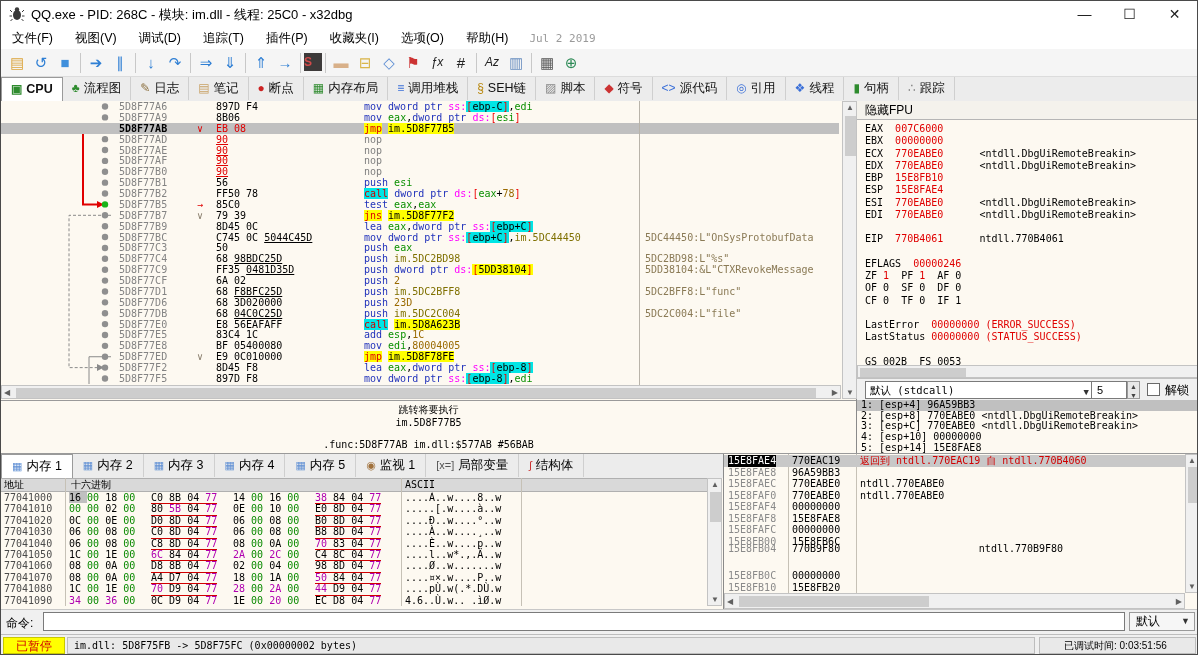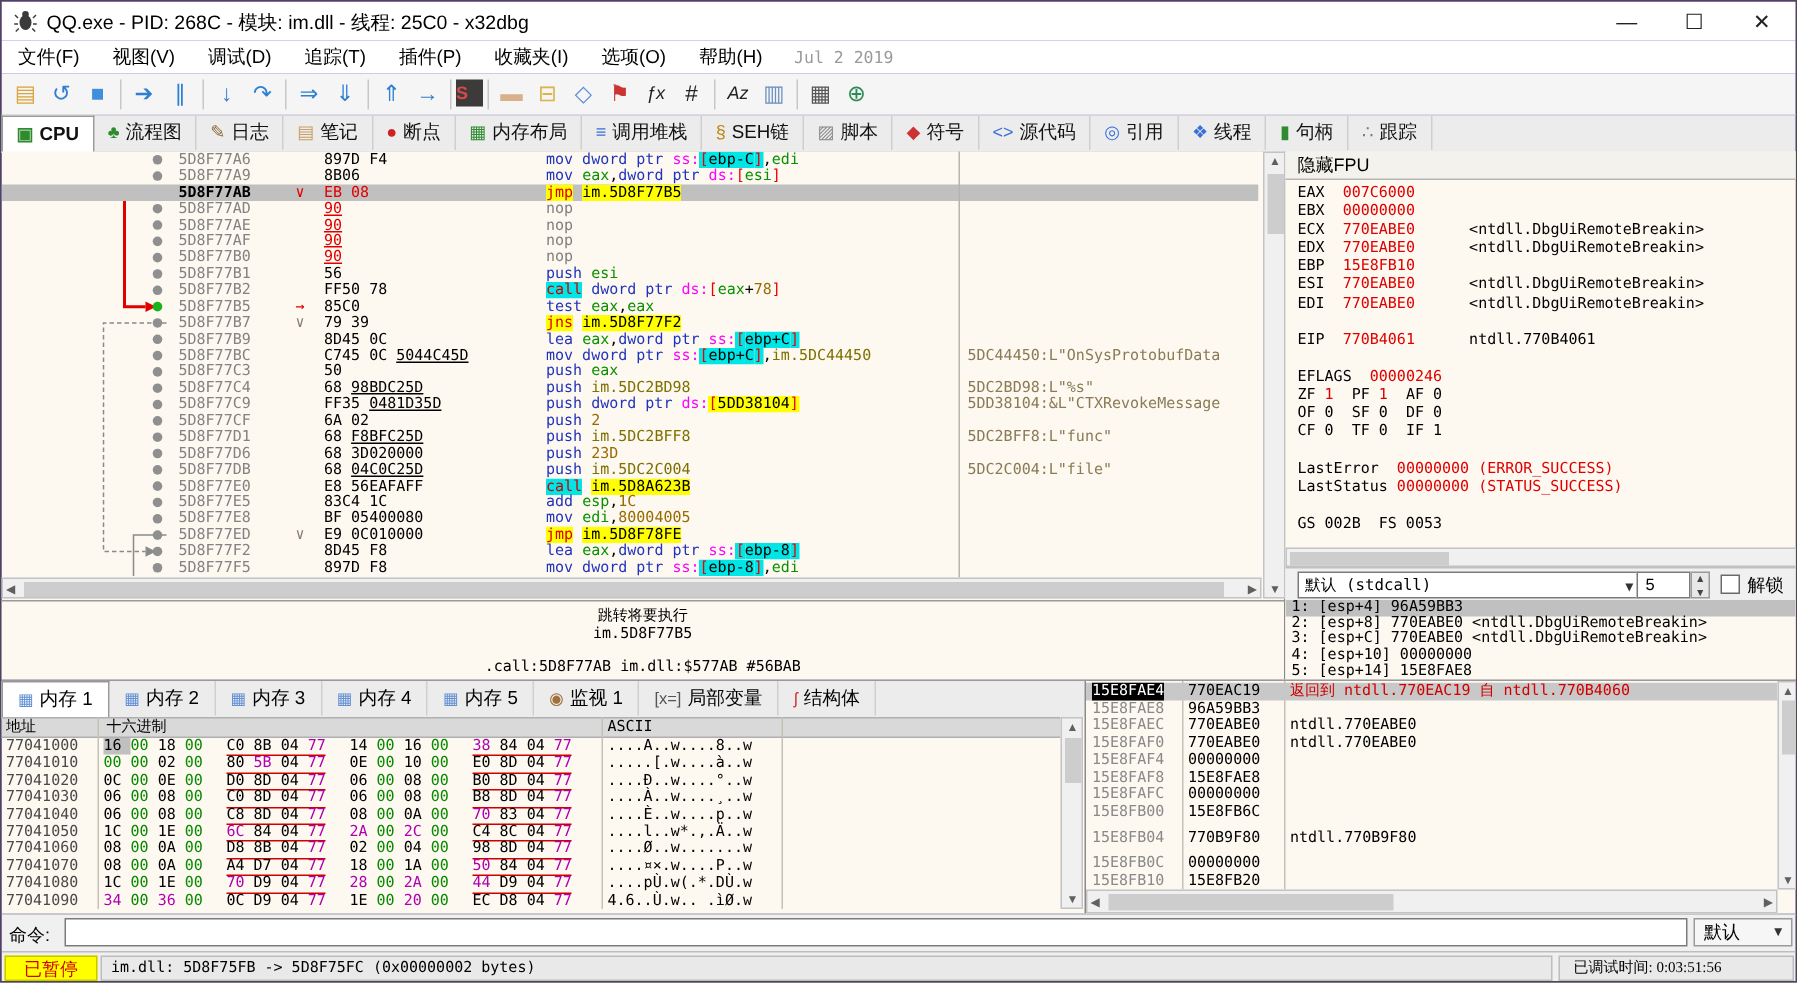--- a/index.html
+++ b/index.html
@@ -1,16 +1,16 @@
 <!DOCTYPE html>
 <html><head>
 <meta charset="utf-8">
 <style>
   html,body{margin:0;padding:0;background:#888;}
-  #win{position:relative;width:1198px;height:655px;background:#6d28d9;overflow:hidden;
+  #win{position:relative;width:1198px;height:655px;background:#4c1d95;overflow:hidden;
        font-family:"Liberation Sans",sans-serif;font-size:12px;color:#000;border:1px solid #4a4a4a;box-sizing:border-box;}
   .mono{font-family:"DejaVu Sans Mono",monospace;font-size:10px;text-align:center;}
   
   #titlebar{position:absolute;top:0;left:0;width:1198px;height:26px;background:#fff;}
   #title-text{position:absolute;left:30px;top:5px;font-size:13px;}
   .winctl{position:absolute;top:0;width:45px;height:26px;text-align:center;line-height:26px;font-size:14px;color:#222;}
   
   #menubar{position:absolute;top:26px;left:0;width:1198px;height:22px;background:#fff;}
   .menu-item{display:inline-block;padding:3px 11px;font-size:12.5px;}
   #menu-date{display:inline-block;padding:3px 10px;color:#9a9a9a;font-family:"DejaVu Sans Mono",monospace;font-size:11px;}
@@ -106,21 +106,21 @@
   
   #cmdbar{position:absolute;top:608px;left:0;width:1198px;height:25px;background:#f0f0f0;border-top:1px solid #c8c8c8;box-sizing:border-box;}
   #cmd-label{position:absolute;left:5px;top:5px;font-size:12px;}
   #cmd-input{position:absolute;left:42px;top:2px;width:1082px;height:19px;background:#fff;border:1px solid #7a7a7a;box-sizing:border-box;font-family:"DejaVu Sans Mono",monospace;font-size:11px;padding:0 3px;}
   #cmd-profile{position:absolute;left:1128px;top:2px;width:66px;height:19px;background:#f6f6f6;border:1px solid #9a9a9a;box-sizing:border-box;line-height:17px;padding-left:6px;font-size:12px;}
   #cmd-profile-arrow{position:absolute;right:4px;top:0;font-size:9px;color:#333;}
   
   #statusbar{position:absolute;top:633px;left:0;width:1198px;height:22px;background:#f0f0f0;border-top:1px solid #bdbdbd;box-sizing:border-box;}
   #status-state{position:absolute;left:2px;top:2px;width:62px;height:17px;background:#ffff00;color:#d00000;text-align:center;line-height:17px;font-size:12px;border:1px solid #c8c800;box-sizing:border-box;}
   #status-msg{position:absolute;left:66px;top:2px;width:968px;height:17px;background:#e9e9e9;border:1px solid #bdbdbd;box-sizing:border-box;line-height:15px;padding-left:6px;font-family:"DejaVu Sans Mono",monospace;font-size:10px;}
-  #status-time{position:absolute;left:1038px;top:2px;width:157px;height:17px;background:#e9e9e9;border:1px solid #bdbdbd;box-sizing:border-box;line-height:15px;padding-left:9px;font-family:Liberation Serif, serif;font-size:10px;}
+  #status-time{position:absolute;left:1038px;top:2px;width:157px;height:17px;background:#e9e9e9;border:1px solid #bdbdbd;box-sizing:border-box;line-height:15px;padding-left:24px;font-family:Liberation Sans, sans-serif;font-size:10px;}
 </style>
 </head>
 <body>
 
 <div id="win">
 
   <div id="titlebar">
     <svg width="16" height="16" style="position:absolute;left:8px;top:5px;">
       <ellipse cx="8" cy="9" rx="4" ry="5" fill="#3a3a3a"></ellipse>
         <circle cx="8" cy="3.5" r="2.2" fill="#3a3a3a"></circle>
@@ -210,31 +210,32 @@
       <div id="dz-vscroll" class="sb">
         <span class="sb-arrow" style="top:1px;left:3px;">▲</span>
         <div class="sb-thumb" style="left:2px;top:14px;width:11px;height:40px;"></div>
         <span class="sb-arrow" style="bottom:1px;left:3px;">▼</span>
       </div>
       <div id="dz-hscroll" class="sb">
         <span class="sb-arrow" style="left:2px;top:2px;">◀</span>
         <div class="sb-thumb" style="left:14px;top:2px;width:800px;height:10px;"></div>
         <span class="sb-arrow" style="right:2px;top:2px;">▶</span>
       </div>
-      <div id="dz-info" class="mono"><span>跳转将要执行</span><br><span>im.5D8F77B5</span><br><br><span>.call:5D8F77AB im.dll:$577AB #56BAB</span></div>
+      <div id="dz-info" class="mono"><span>跳转将要执行</span><br><span>im.5D8F77B5</span><br><br><span>.func:5D8F77AB im.dll:$577AB #56BAB</span></div>
     </div>
 
     <div id="regs">
       <div id="reg-header">隐藏FPU</div>
       <div id="reg-list">
           <div class="reg-row"><span>EAX  </span><span class="rv">007C6000</span></div>
           <div class="reg-row"><span>EBX  </span><span class="rv">00000000</span></div>
           <div class="reg-row"><span>ECX  </span><span class="rv">770EABE0      </span><span class="ra">&lt;ntdll.DbgUiRemoteBreakin&gt;</span></div>
           <div class="reg-row"><span>EDX  </span><span class="rv">770EABE0      </span><span class="ra">&lt;ntdll.DbgUiRemoteBreakin&gt;</span></div>
           <div class="reg-row"><span>EBP  </span><span class="rv">15E8FB10</span></div>
+          <div class="reg-row"><span>ESP  </span><span class="rv">15E8FAE4</span></div>
           <div class="reg-row"><span>ESI  </span><span class="rv">770EABE0      </span><span class="ra">&lt;ntdll.DbgUiRemoteBreakin&gt;</span></div>
           <div class="reg-row"><span>EDI  </span><span class="rv">770EABE0      </span><span class="ra">&lt;ntdll.DbgUiRemoteBreakin&gt;</span></div>
           <div class="reg-row">&nbsp;</div>
           <div class="reg-row"><span>EIP  </span><span class="rv">770B4061      </span><span class="ra">ntdll.770B4061</span></div>
           <div class="reg-row">&nbsp;</div>
           <div class="reg-row"><span>EFLAGS  </span><span class="rv">00000246</span></div>
           <div class="reg-row"><span>ZF </span><span class="rv">1</span><span>  PF </span><span class="rv">1</span><span>  AF </span><span>0</span></div>
           <div class="reg-row"><span>OF </span><span>0</span><span>  SF </span><span>0</span><span>  DF </span><span>0</span></div>
           <div class="reg-row"><span>CF </span><span>0</span><span>  TF </span><span>0</span><span>  IF </span><span>1</span></div>
           <div class="reg-row">&nbsp;</div>
@@ -301,21 +302,21 @@
       <div class="stk-sep2"></div>
       <div id="stack-rows">
           <div class="stk-row sel" style="top: 0px;"><span class="stk-addr selad">15E8FAE4</span><span class="stk-val">770EAC19</span><span class="stk-cmt red">返回到 ntdll.770EAC19 自 ntdll.770B4060</span></div>
           <div class="stk-row" style="top: 11.5px;"><span class="stk-addr">15E8FAE8</span><span class="stk-val">96A59BB3</span></div>
           <div class="stk-row" style="top: 23px;"><span class="stk-addr">15E8FAEC</span><span class="stk-val">770EABE0</span><span class="stk-cmt">ntdll.770EABE0</span></div>
           <div class="stk-row" style="top: 34.5px;"><span class="stk-addr">15E8FAF0</span><span class="stk-val">770EABE0</span><span class="stk-cmt">ntdll.770EABE0</span></div>
           <div class="stk-row" style="top: 46px;"><span class="stk-addr">15E8FAF4</span><span class="stk-val">00000000</span></div>
           <div class="stk-row" style="top: 57.5px;"><span class="stk-addr">15E8FAF8</span><span class="stk-val">15E8FAE8</span></div>
           <div class="stk-row" style="top: 69px;"><span class="stk-addr">15E8FAFC</span><span class="stk-val">00000000</span></div>
           <div class="stk-row" style="top: 80.5px;"><span class="stk-addr">15E8FB00</span><span class="stk-val">15E8FB6C</span></div>
-          <div class="stk-row" style="top: 98px;"><span class="stk-addr">15E8FB04</span><span class="stk-val">770B9F80</span><span class="stk-cmt">ntdll.770B9F80</span></div>
+          <div class="stk-row" style="top: 88px; text-align: center;"><span class="stk-addr">15E8FB04</span><span class="stk-val">770B9F80</span><span class="stk-cmt">ntdll.770B9F80</span></div>
           <div class="stk-row" style="top: 115px;"><span class="stk-addr">15E8FB0C</span><span class="stk-val">00000000</span></div>
           <div class="stk-row" style="top: 126.5px;"><span class="stk-addr">15E8FB10</span><span class="stk-val">15E8FB20</span></div>
         </div>
       <div id="stack-vscroll" class="sb">
         <span class="sb-arrow" style="top:1px;left:2px;">▲</span>
         <div class="sb-thumb" style="left:2px;top:12px;width:10px;height:36px;"></div>
         <span class="sb-arrow" style="bottom:1px;left:2px;">▼</span>
       </div>
       <div id="stack-hscroll" class="sb">
         <span class="sb-arrow" style="left:2px;top:3px;">◀</span>

